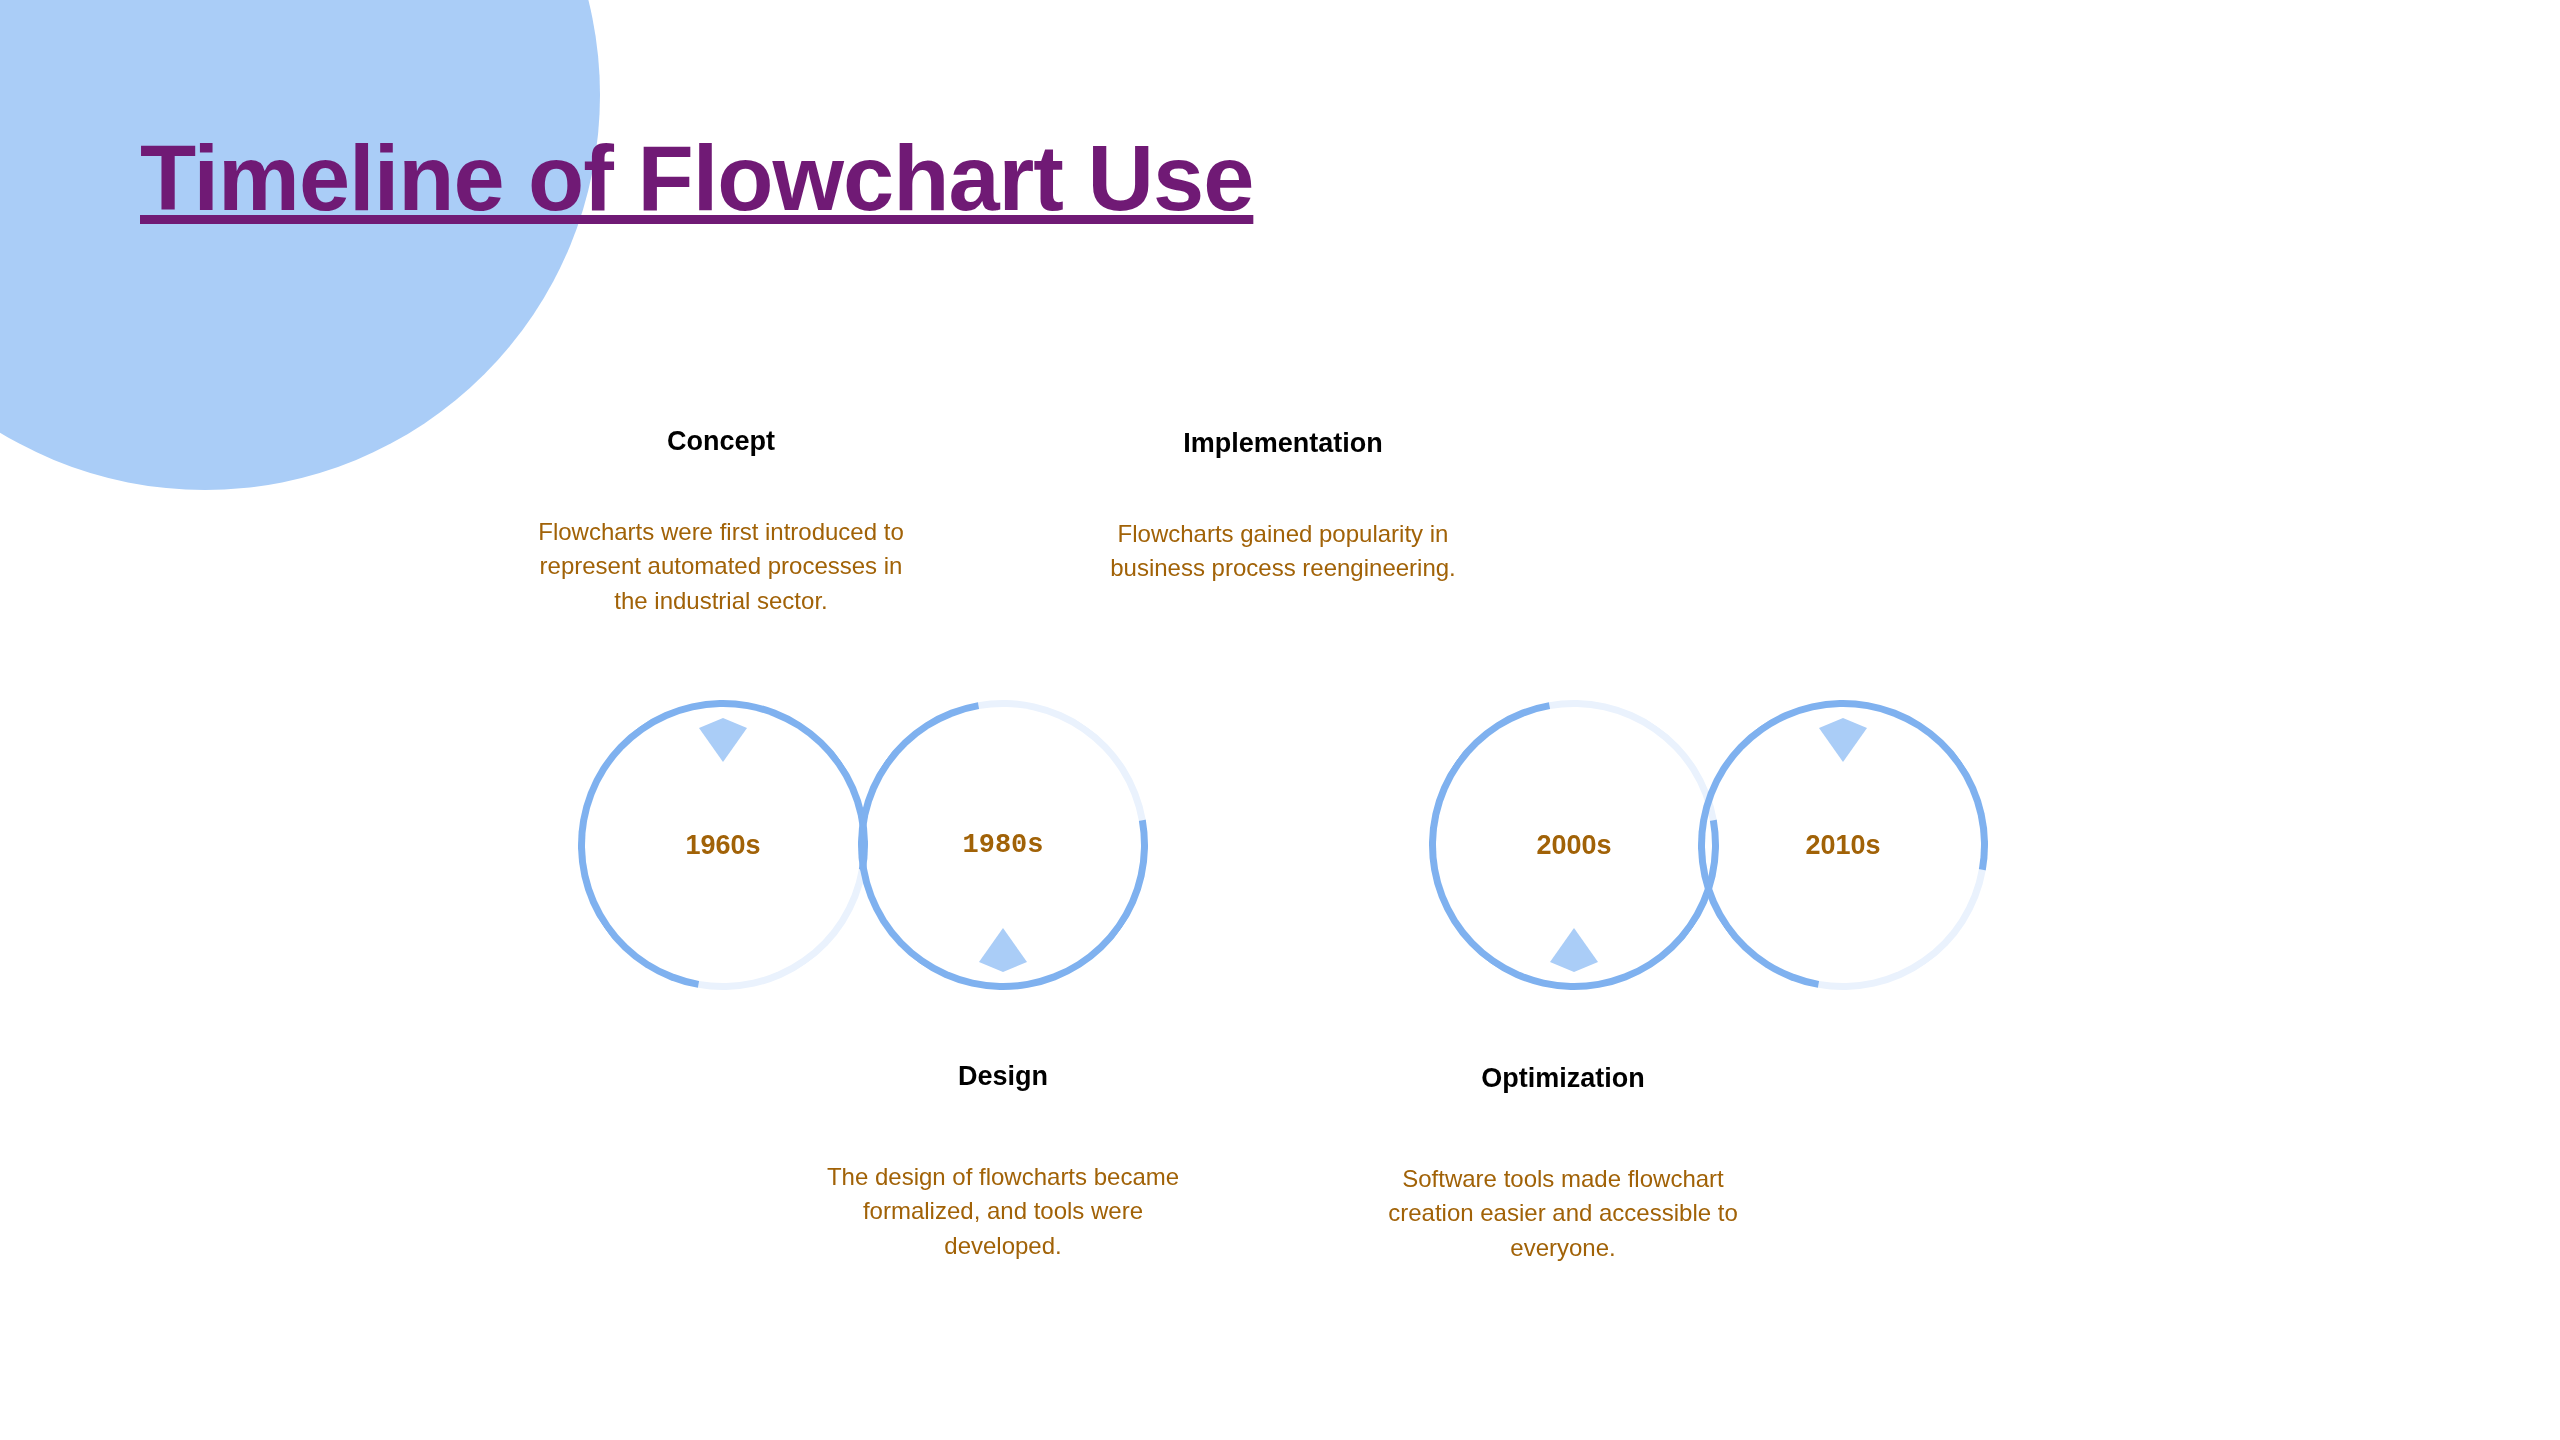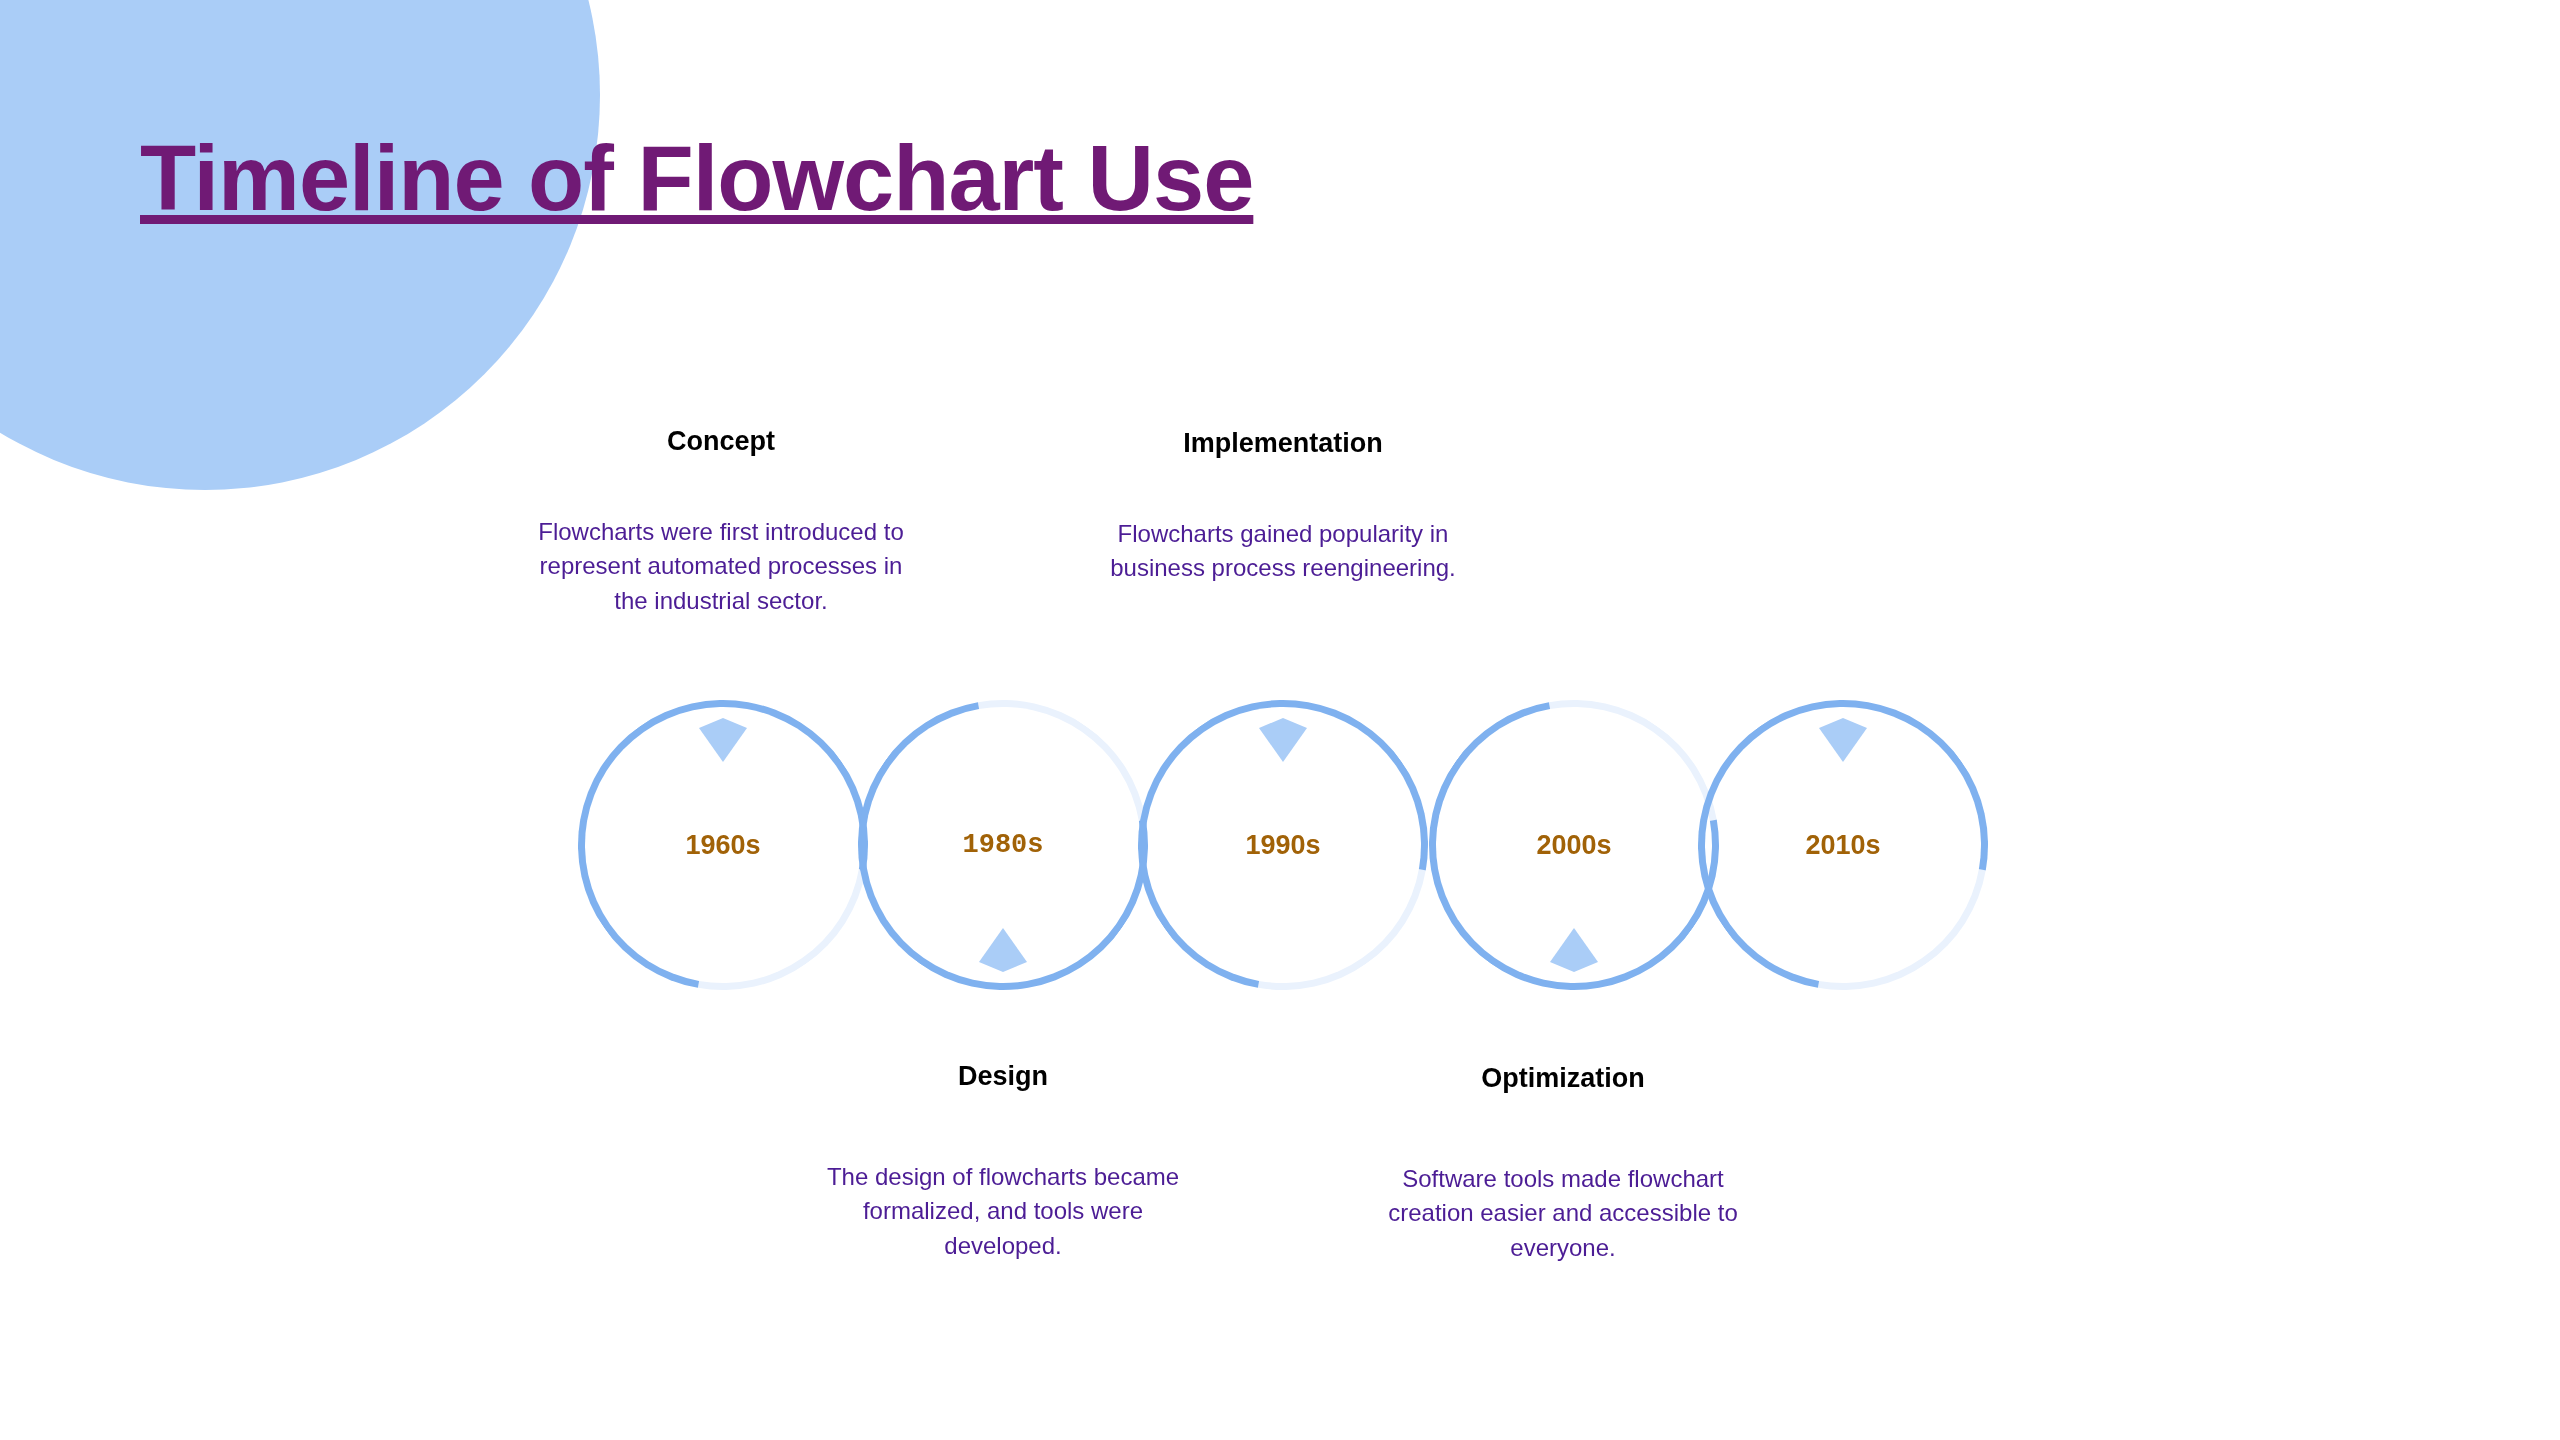--- a/index.html
+++ b/index.html
@@ -140,21 +140,21 @@
   .caption .heading {
     font-size: 27px;
     font-weight: bold;
     line-height: 1.2;
     color: #000;
   }
   .caption .body {
     margin-top: 58px;
     font-size: 24px;
     line-height: 1.42;
-    color: #4c1d95;
+    color: #a16207;
   }
   .caption.below .body {
     margin-top: 68px;
   }
 </style>
 </head>
 <body>
 
 <div class="corner-blob"></div>
 
@@ -178,25 +178,20 @@
     <div class="marker marker-up"></div>
     <div class="year">1960s</div>
   </div>
 
   <div class="node" style="left:858px; top:700px;font-family:Liberation Mono, monospace;">
     <div class="ring accent-bottom"></div>
     <div class="marker marker-down"></div>
     <div class="year">1980s</div>
   </div>
 
-  <div class="node" style="left:1138px; top:700px;">
-    <div class="ring accent-left"></div>
-    <div class="marker marker-up"></div>
-    <div class="year">1990s</div>
-  </div>
 
   <div class="node" style="left:1429px; top:700px;">
     <div class="ring accent-bottom"></div>
     <div class="marker marker-down"></div>
     <div class="year">2000s</div>
   </div>
 
   <div class="node" style="left:1698px; top:700px;">
     <div class="ring accent-left"></div>
     <div class="marker marker-up"></div>

